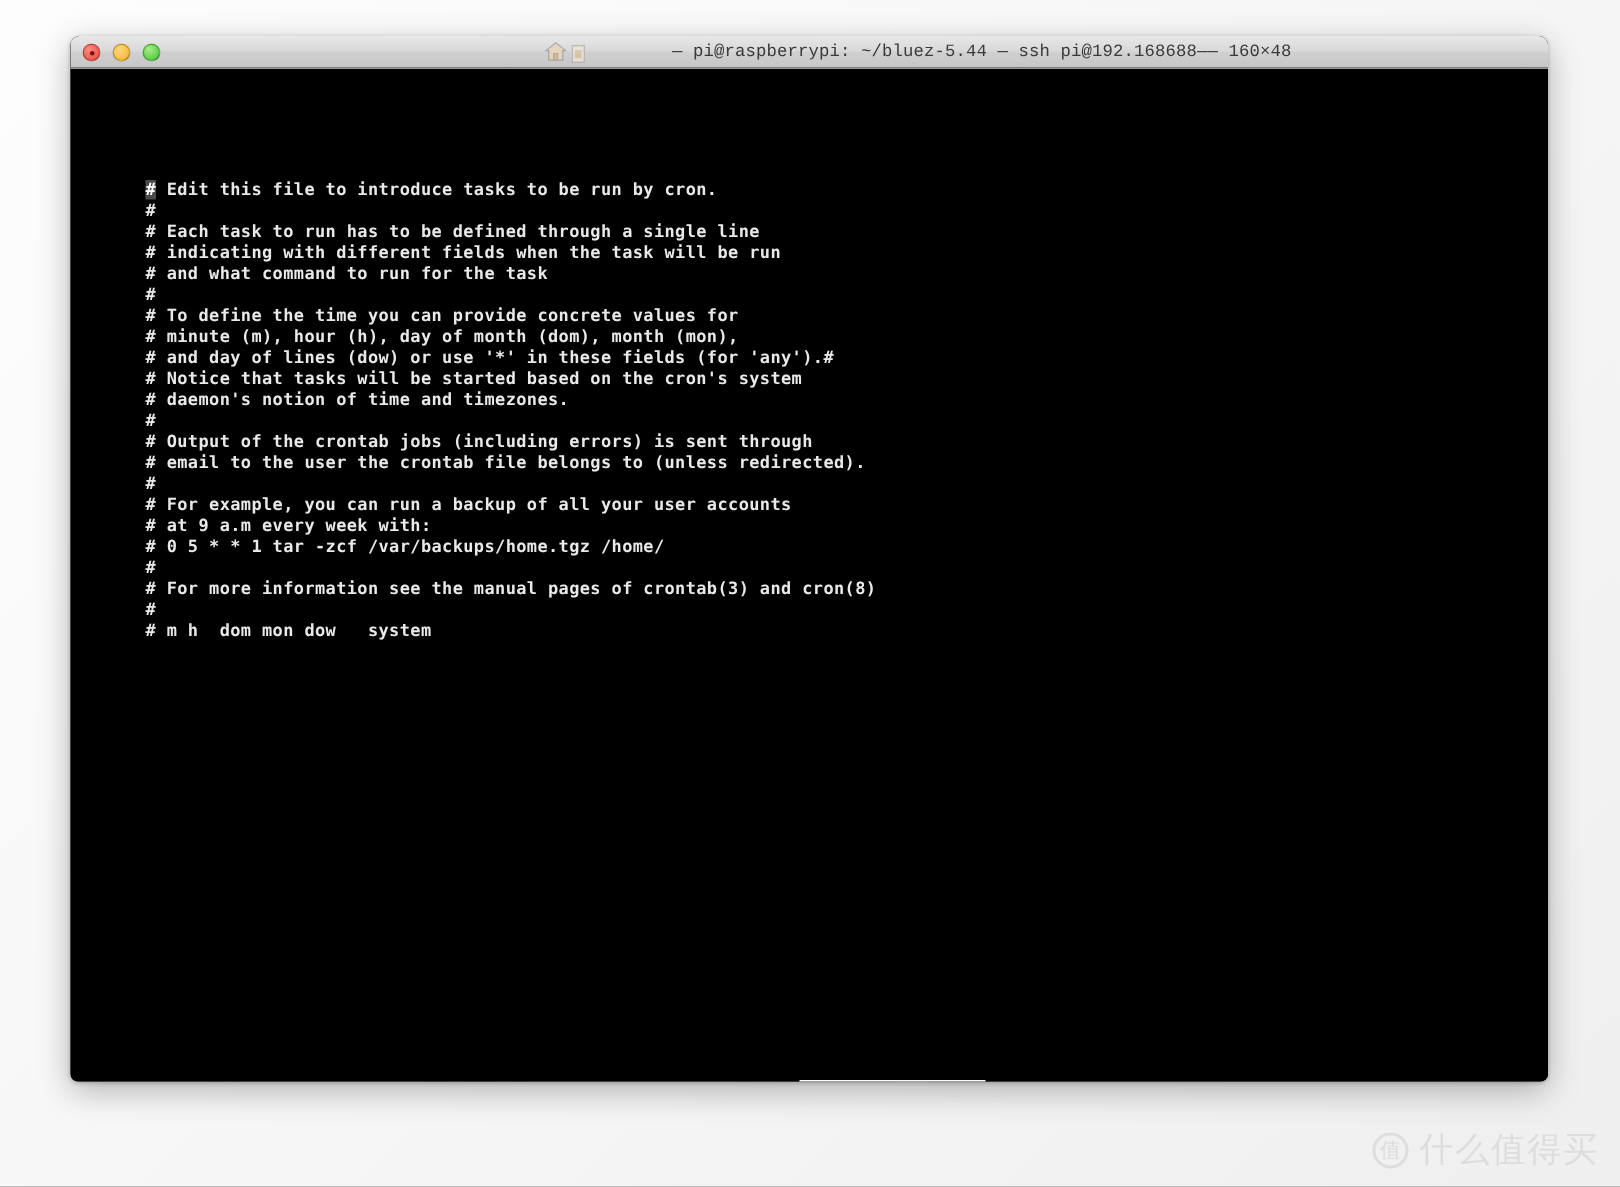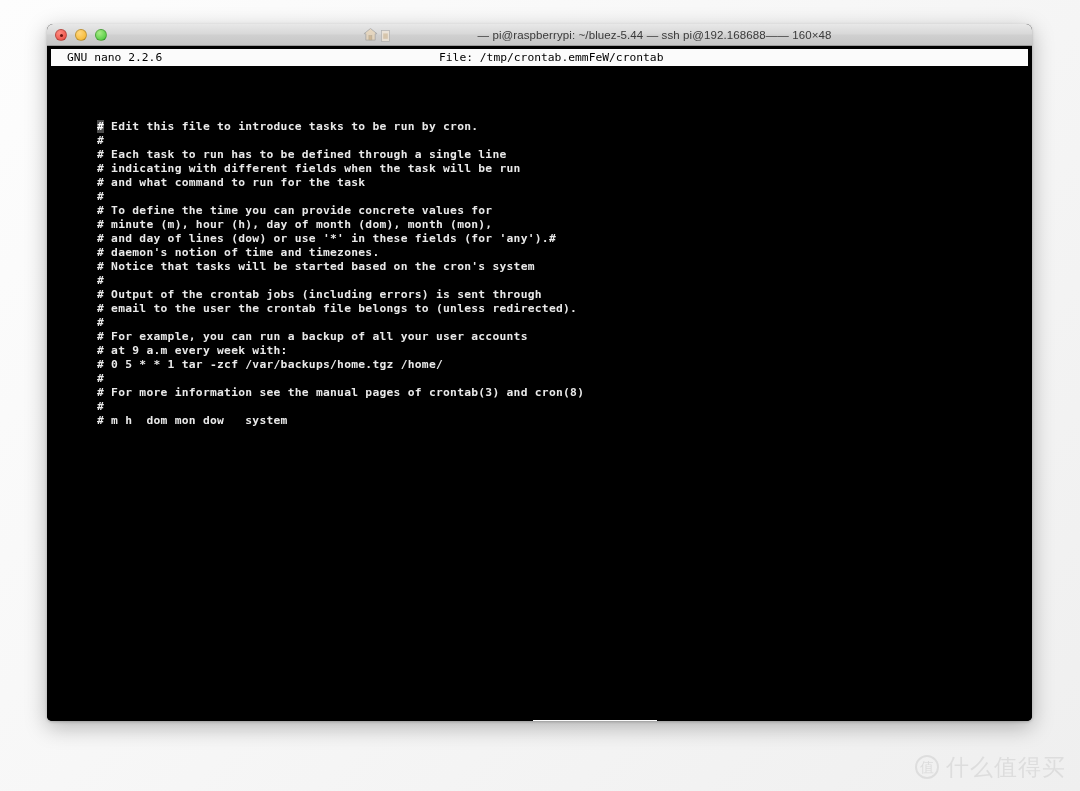--- a/index.html
+++ b/index.html
@@ -26,20 +26,21 @@
   }
 
   
   #title-bar {
     position: relative;
     height: 22px;
     background: linear-gradient(to bottom, #e8e8e8 0%, #d8d8d8 48%, #d0d0d0 52%, #c6c6c6 100%);
     border-bottom: 1px solid #9b9b9b;
     display: flex;
     align-items: center;
+    font-family: Liberation Mono, monospace;
   }
   .traffic-lights {
     position: absolute;
     left: 8px; top: 0; height: 22px;
     display: flex; align-items: center; gap: 8px;
   }
   .tl {
     width: 12px; height: 12px; border-radius: 50%;
     border: 1px solid rgba(0,0,0,0.22);
     position: relative;
@@ -185,37 +186,33 @@
         <rect x="0.5" y="0.5" width="8" height="11" fill="#f0e6d8" stroke="#a5a5a5" stroke-width="0.7"></rect>
         <rect x="2.2" y="3.4" width="4.6" height="5.4" fill="#d9c3a2"></rect>
       </svg>
     </div>
 
     <div id="window-title">— pi@raspberrypi: ~/bluez-5.44 — ssh pi@192.168688—— 160×48</div>
   </div>
 
   <div id="terminal-body">
 
-    <div id="nano-header">
-      <span id="nano-version">GNU nano 2.2.6</span>
-      <span id="nano-filename">File: /tmp/crontab.emmFeW/crontab</span>
-    </div>
 
     <div id="editor-area">
         <div class="code-line"><span class="cursor-cell">#</span> Edit this file to introduce tasks to be run by cron.</div>
         <div class="code-line">#</div>
         <div class="code-line"># Each task to run has to be defined through a single line</div>
         <div class="code-line"># indicating with different fields when the task will be run</div>
         <div class="code-line"># and what command to run for the task</div>
         <div class="code-line">#</div>
         <div class="code-line"># To define the time you can provide concrete values for</div>
         <div class="code-line"># minute (m), hour (h), day of month (dom), month (mon),</div>
         <div class="code-line"># and day of lines (dow) or use '*' in these fields (for 'any').#</div>
+        <div class="code-line"># Notice that tasks will be started based on the cron's system</div>
         <div class="code-line"># daemon's notion of time and timezones.</div>
-        <div class="code-line"># Notice that tasks will be started based on the cron's system</div>
         <div class="code-line">#</div>
         <div class="code-line"># Output of the crontab jobs (including errors) is sent through</div>
         <div class="code-line"># email to the user the crontab file belongs to (unless redirected).</div>
         <div class="code-line">#</div>
         <div class="code-line"># For example, you can run a backup of all your user accounts</div>
         <div class="code-line"># at 9 a.m every week with:</div>
         <div class="code-line"># 0 5 * * 1 tar -zcf /var/backups/home.tgz /home/</div>
         <div class="code-line">#</div>
         <div class="code-line"># For more information see the manual pages of crontab(3) and cron(8)</div>
         <div class="code-line">#</div>

